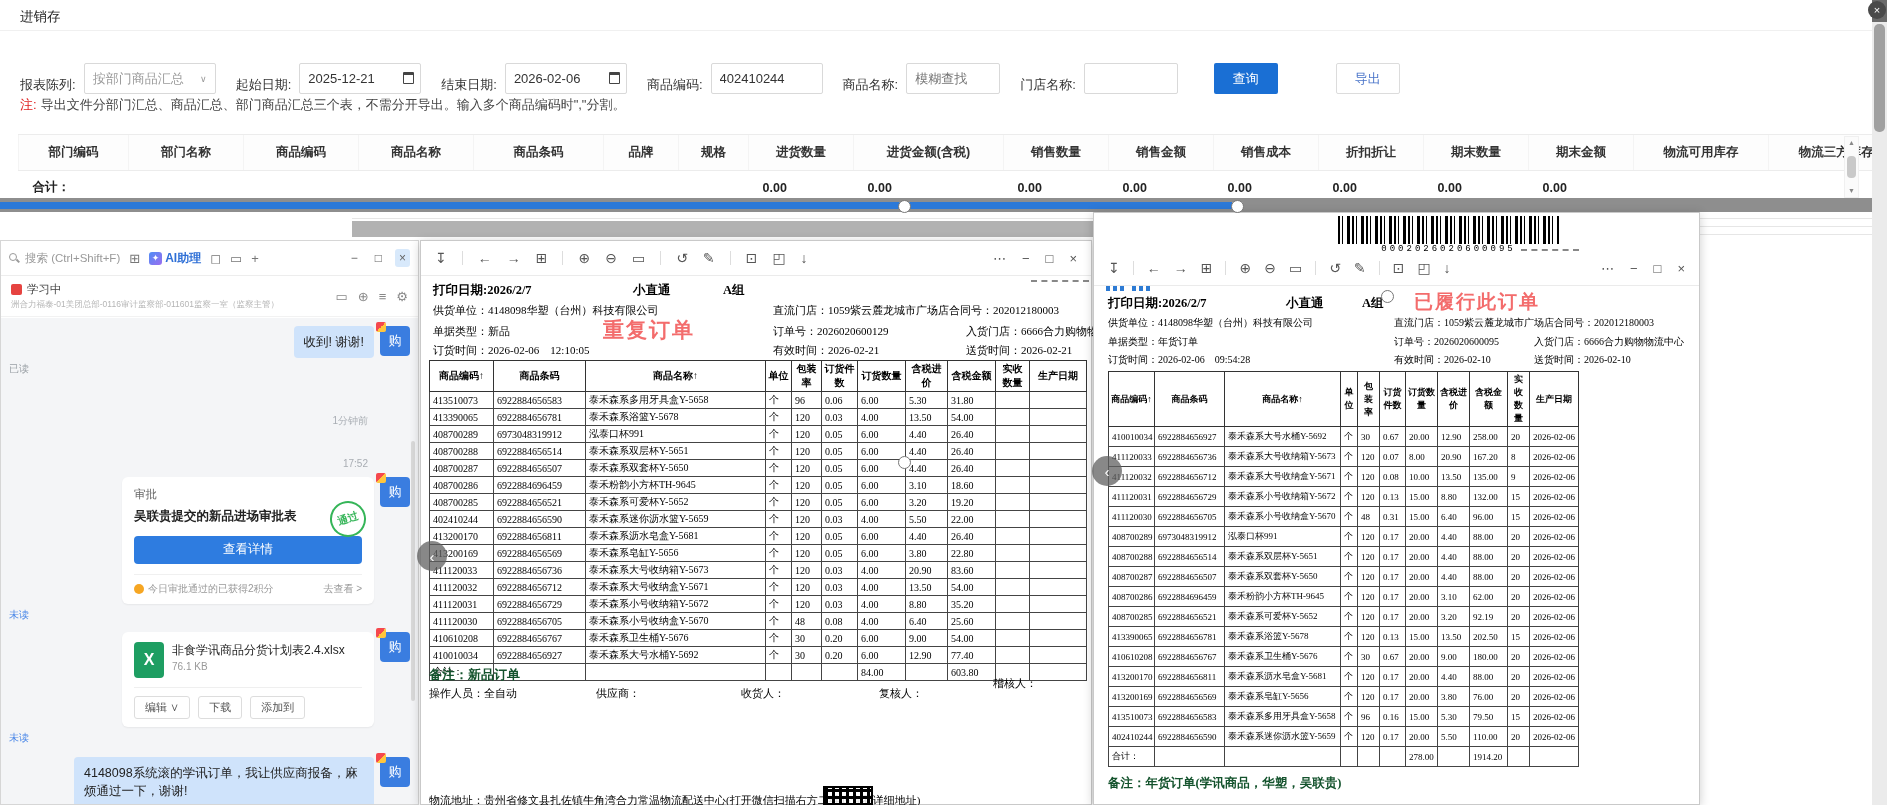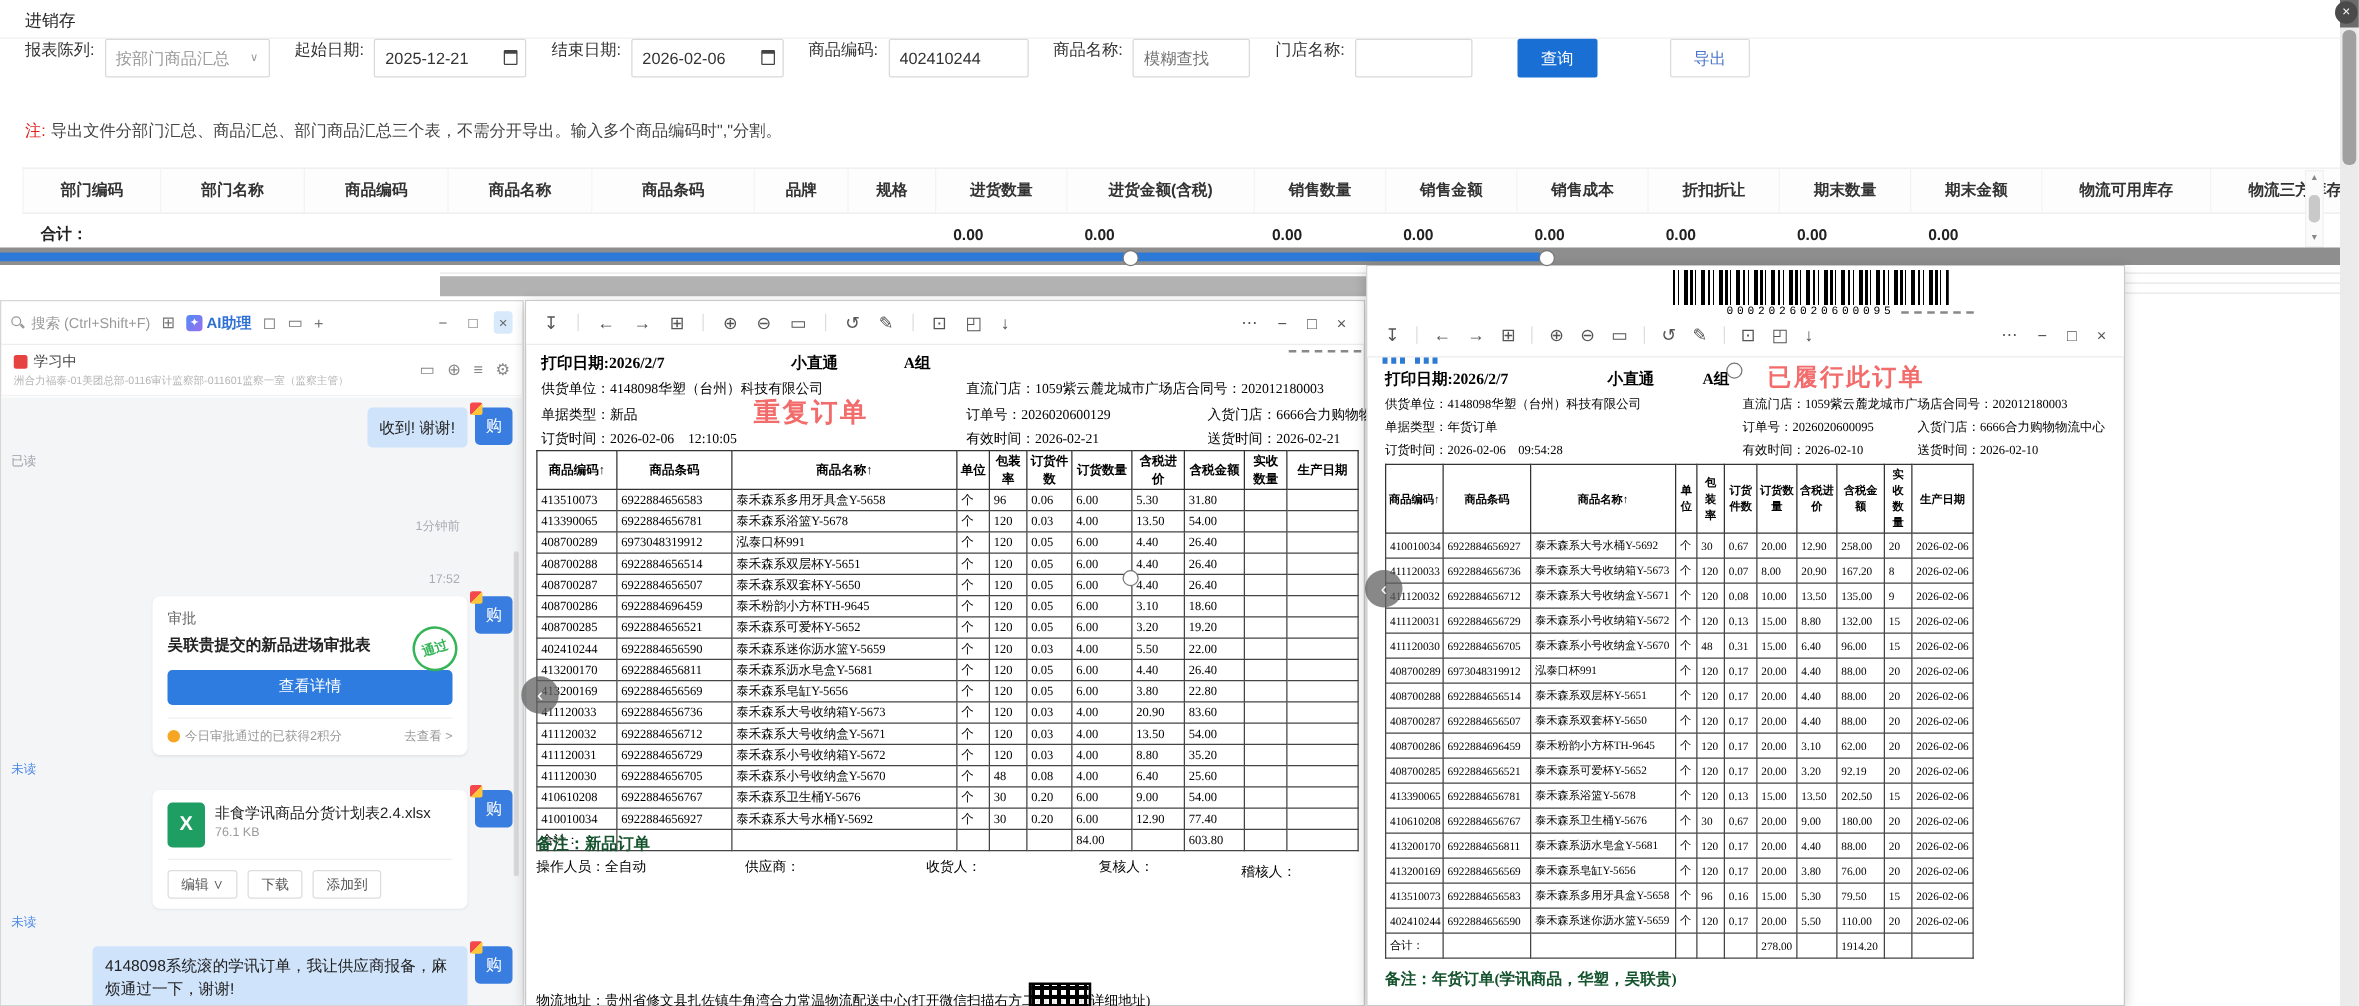--- a/index.html
+++ b/index.html
@@ -3,21 +3,21 @@
 <meta charset="utf-8">
 <style>
   *{box-sizing:border-box;margin:0;padding:0}
   html,body{width:1887px;height:805px;overflow:hidden;background:#fff;
     font-family:"Liberation Sans","DejaVu Sans",sans-serif;color:#333}
   .abs{position:absolute}
   
   .report{left:0;top:0;width:1872px;height:198px;background:#fff}
   .report-title{left:20px;top:8px;font-size:13.5px;color:#262626}
   .hline{height:1px;background:#f0f0f0}
-  .filters{left:20px;top:31px;height:32px;display:flex;align-items:flex-start;gap:8px;white-space:nowrap}
+  .filters{left:20px;top:62px;height:32px;display:flex;align-items:flex-end;gap:8px;white-space:nowrap}
   .flabel{font-size:13px;color:#333;margin-left:12px}
   .flabel:first-child{margin-left:0}
   .fsel{width:132px;height:31px;border:1px solid #d9d9d9;border-radius:2px;background:#fff;
     display:flex;align-items:center;justify-content:space-between;padding:0 8px;font-size:13px;color:#9a9a9a}
   .finput{height:31px;border:1px solid #d9d9d9;border-radius:2px;font-size:13px;color:#333;padding:0 8px;outline:none;background:#fff}
   .w122{width:122px}.w112{width:112px}.w94{width:94px}
   .datebox{position:relative}
   .datebox input{padding-right:16px}
   .cal{position:absolute;right:7px;top:9px;width:11px;height:12px;border:1.4px solid #444;border-top-width:3.5px;border-radius:1px}
   .btn-primary{width:64px;height:31px;background:#1a6fd4;color:#fff;border:none;border-radius:2px;font-size:13px;margin-left:28px;cursor:pointer}
@@ -650,21 +650,21 @@
             <td></td>
             <td></td>
           </tr>
         </tbody>
     </table>
     <span class="abs remark" style="left:8px;top:390px;font-size:13px">备注：新品订单</span>
     <span class="abs info" style="left:8px;top:410px">操作人员：全自动</span>
     <span class="abs info" style="left:175px;top:410px">供应商：</span>
     <span class="abs info" style="left:320px;top:410px">收货人：</span>
     <span class="abs info" style="left:458px;top:410px">复核人：</span>
-    <span class="abs info" style="left:572px;top:414px">稽核人：</span>
+    <span class="abs info" style="left:572px;top:400px">稽核人：</span>
     <span class="abs info" style="left:8px;top:517px;width:560px;white-space:normal">物流地址：贵州省修文县扎佐镇牛角湾合力常温物流配送中心(打开微信扫描右方二维码查看详细地址)</span>
     <div class="qr"></div>
   </div>
   <div class="navcircle" style="left:-4px;top:300px">‹</div>
 </div>
 
 <div class="abs win right-win">
   <div class="rw-top">
     <div class="barcode"></div>
     <div class="barcode-num">0002026020600095</div>

